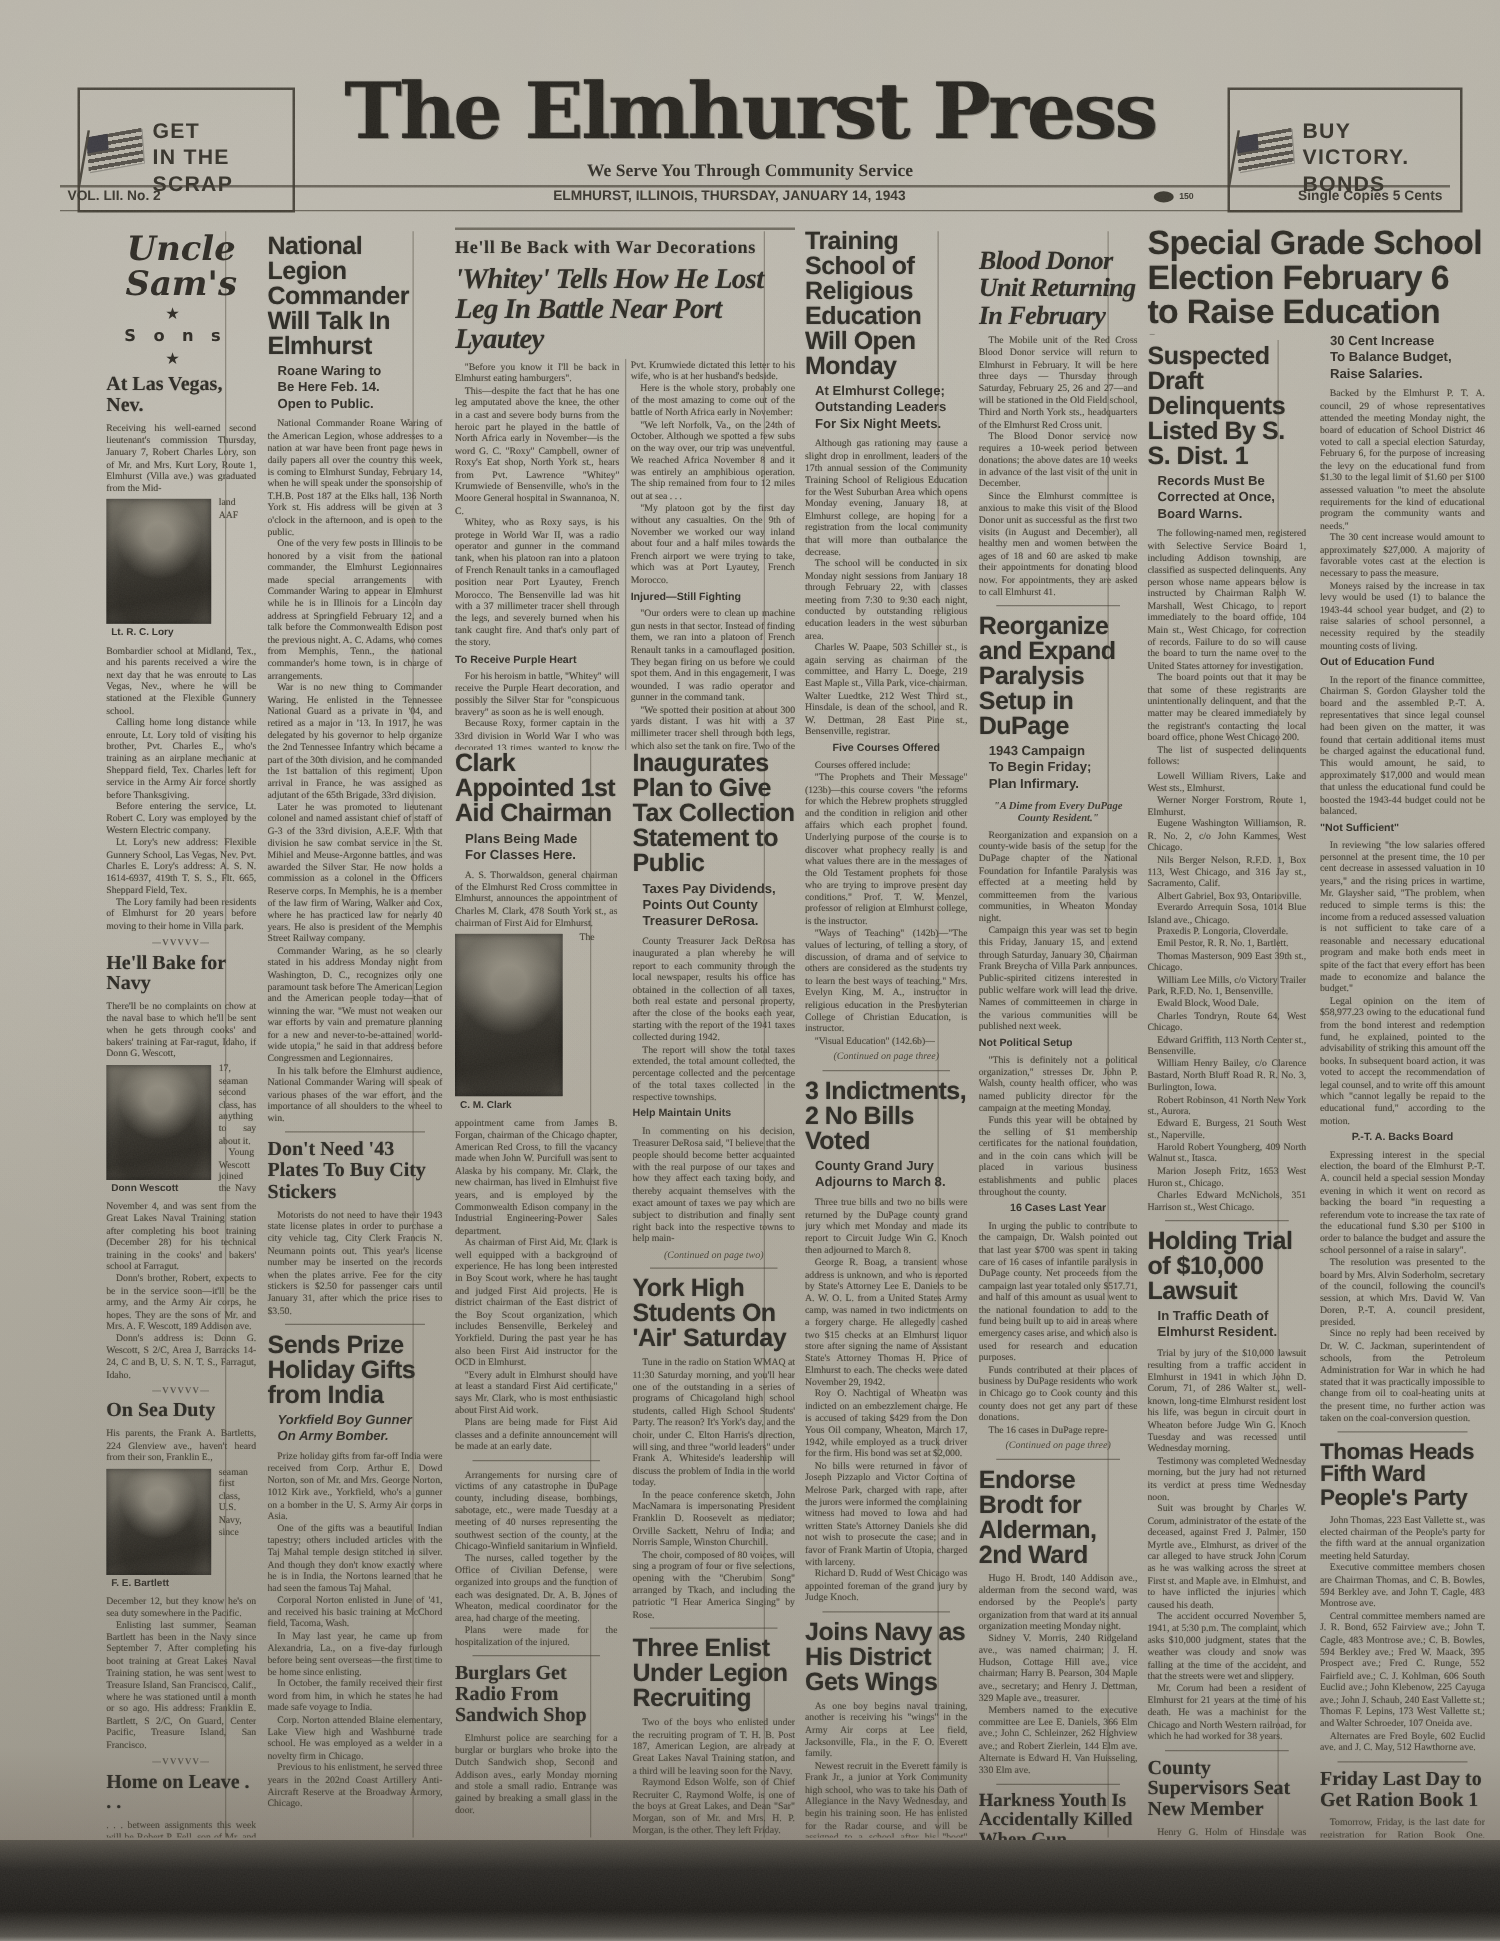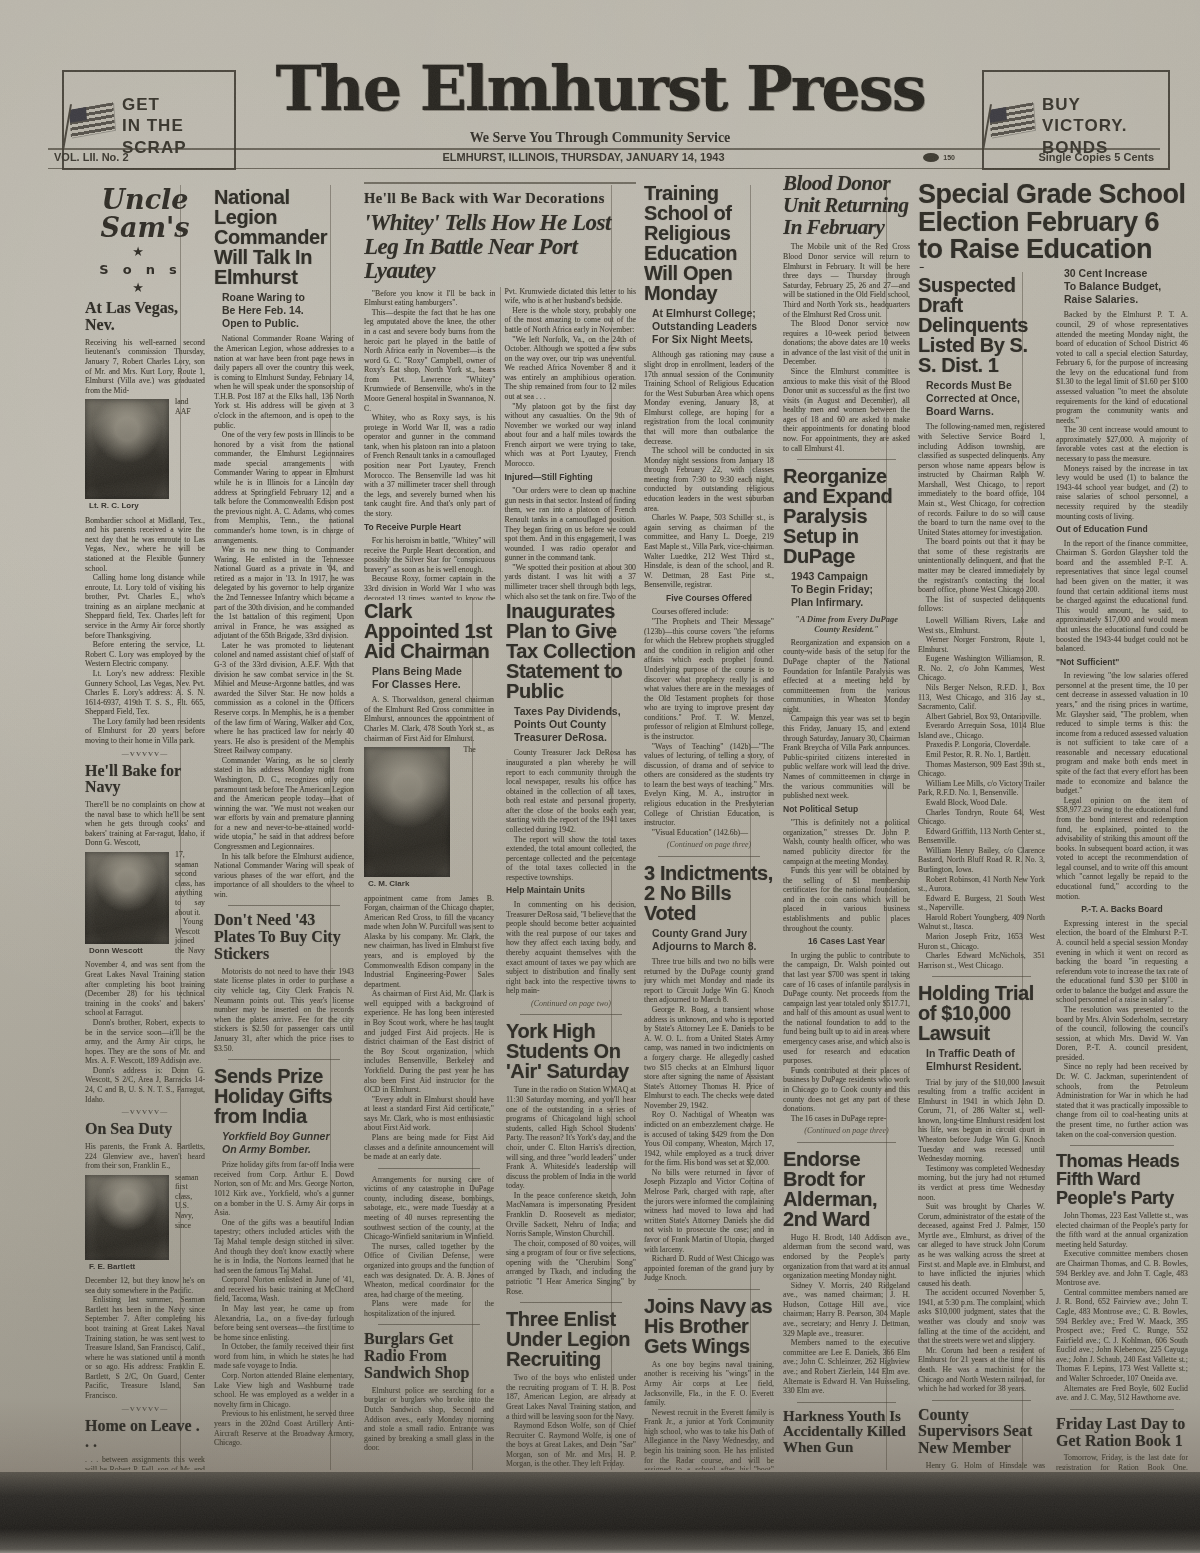--- a/index.html
+++ b/index.html
@@ -285,28 +285,28 @@
       <div class="sub">County Grand Jury
 Adjourns to March 8.</div>
       <p class="body"> Three true bills and two no bills were returned by the DuPage county grand jury which met Monday and made its report to Circuit Judge Win G. Knoch then adjourned to March 8.
  George R. Boag, a transient whose address is unknown, and who is reported by State's Attorney Lee E. Daniels to be A. W. O. L. from a United States Army camp, was named in two indictments on a forgery charge. He allegedly cashed two $15 checks at an Elmhurst liquor store after signing the name of Assistant State's Attorney Thomas H. Price of Elmhurst to each. The checks were dated November 29, 1942.
  Roy O. Nachtigal of Wheaton was indicted on an embezzlement charge. He is accused of taking $429 from the Don Yous Oil company, Wheaton, March 17, 1942, while employed as a truck driver for the firm. His bond was set at $2,000.
  No bills were returned in favor of Joseph Pizzaplo and Victor Cortina of Melrose Park, charged with rape, after the jurors were informed the complaining witness had moved to Iowa and had written State's Attorney Daniels she did not wish to prosecute the case; and in favor of Frank Martin of Utopia, charged with larceny.
  Richard D. Rudd of West Chicago was appointed foreman of the grand jury by Judge Knoch.</p>
     </div>
     <div class="sep"></div>
     <div class="story">
-      <h2 class="hg">Joins Navy as His Brother Gets Wings</h2>
+      <h2 class="hg">Joins Navy as His District Gets Wings</h2>
       <p class="body"> As one boy begins naval training, another is receiving his "wings" in the Army Air corps at Lee field, Jacksonville, Fla., in the F. O. Everett family.
  Newest recruit in the Everett family is Frank Jr., a junior at York Community high school, who was to take his Oath of Allegiance in the Navy Wednesday, and begin his training soon. He has enlisted for the Radar course, and will be assigned to a school after his "boot" training.
  Mrs. Everett left Elmhurst today for Jacksonville, Fla., to see her son, Ernest, receive his wings and second lieutenant's gold bars Friday. After a brief stay there, she will go on to Washington, D. C., where she will join Mr. Everett. They are renting the family home in Arlington ave., Elmhurst.</p>
     </div>
   </div>
 
-  <div class="col" style="left:755px;top:170px;width:127px;height:1287px;">
+  <div class="col" style="left:755px;top:195px;width:127px;height:1287px;">
     <div class="story">
       <h2 class="hsi" style="font-size:21px;">Blood Donor Unit Returning In February</h2>
       <p class="body"> The Mobile unit of the Red Cross Blood Donor service will return to Elmhurst in February. It will be here three days — Thursday through Saturday, February 25, 26 and 27—and will be stationed in the Old Field school, Third and North York sts., headquarters of the Elmhurst Red Cross unit.
  The Blood Donor service now requires a 10-week period between donations; the above dates are 10 weeks in advance of the last visit of the unit in December.
  Since the Elmhurst committee is anxious to make this visit of the Blood Donor unit as successful as the first two visits (in August and December), all healthy men and women between the ages of 18 and 60 are asked to make their appointments for donating blood now. For appointments, they are asked to call Elmhurst 41.</p>
     </div>
     <div class="sep"></div>
     <div class="story">
       <h2 class="hg">Reorganize and Expand Paralysis Setup in DuPage</h2>
       <div class="sub">1943 Campaign

